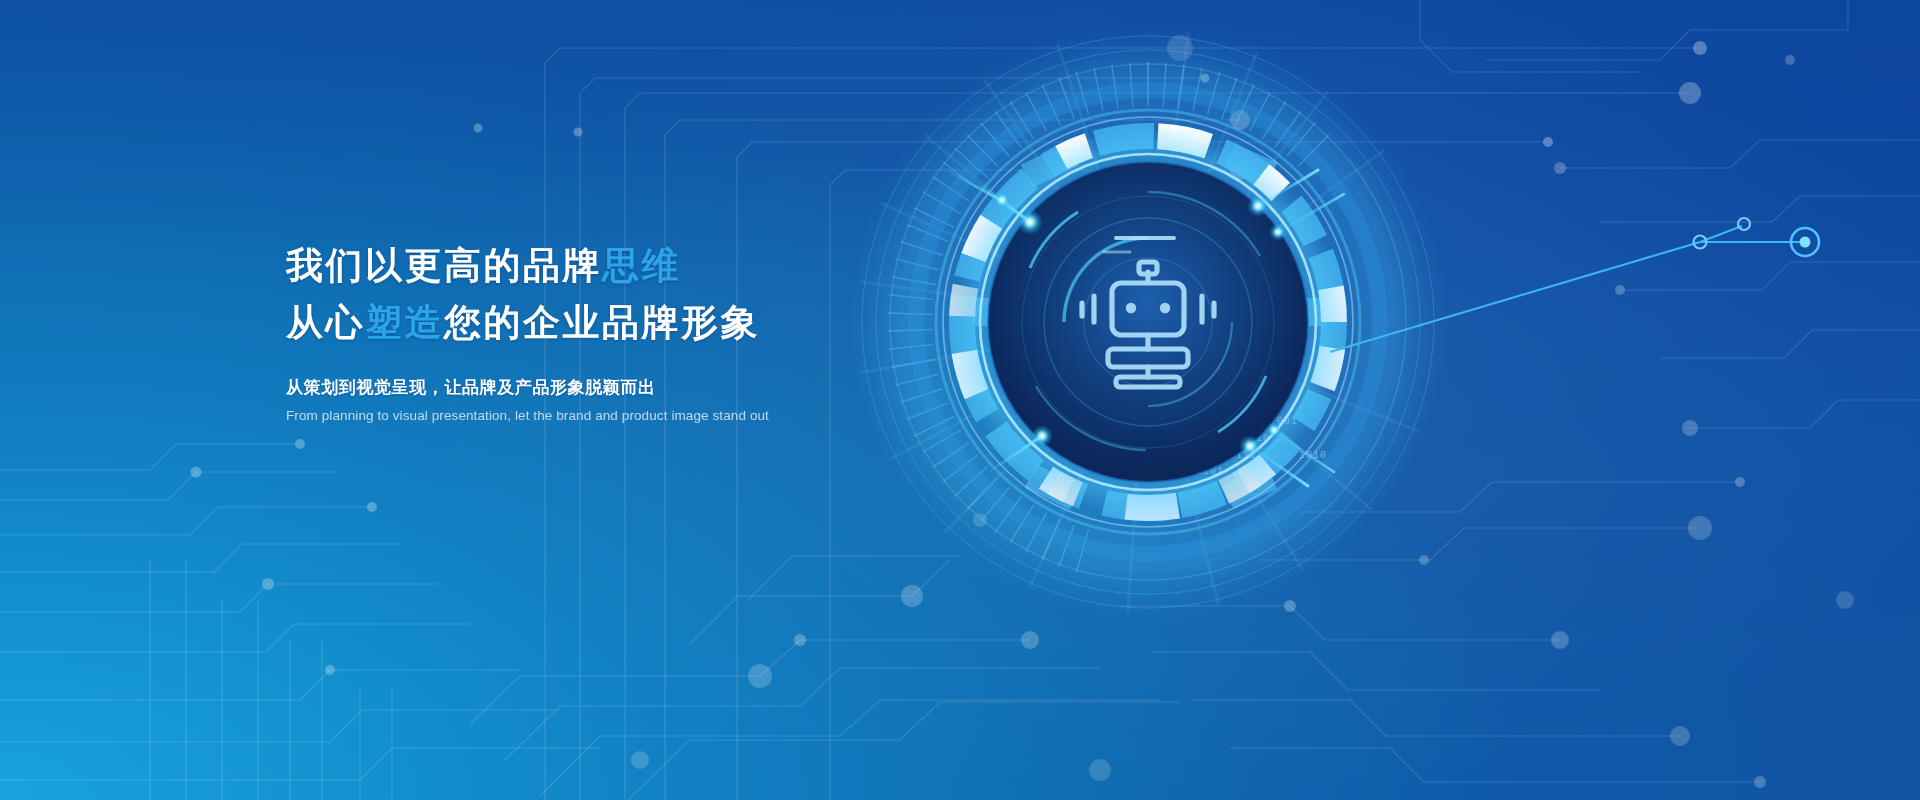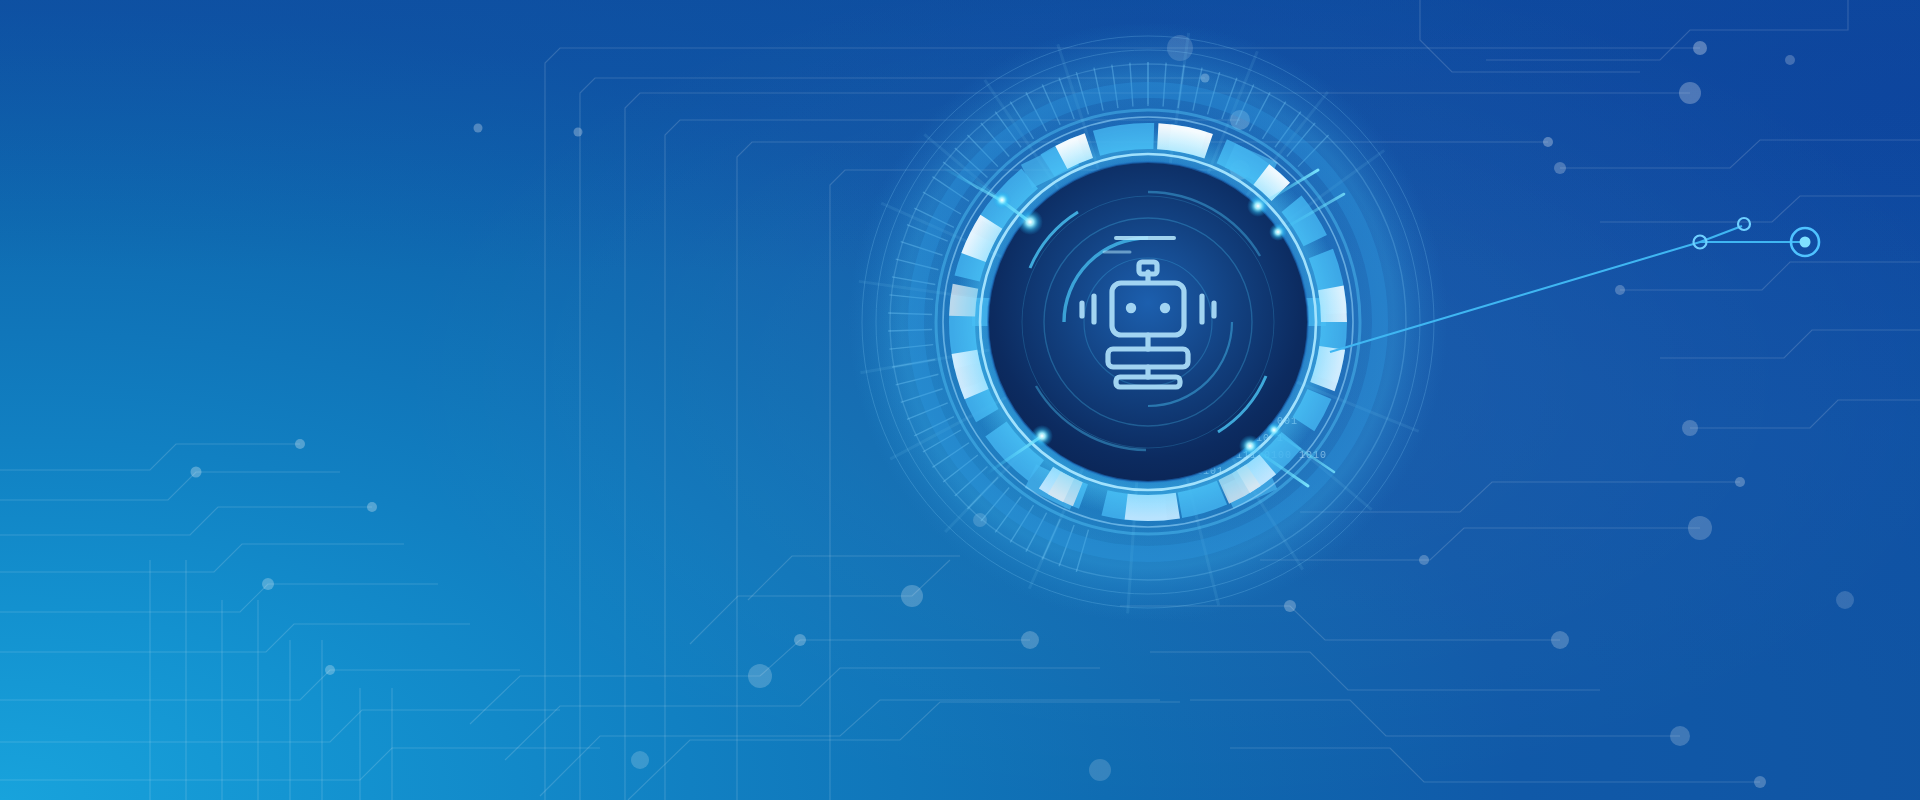--- a/index.html
+++ b/index.html
@@ -412,14 +412,22 @@
       <path d="M1148 367 v10"></path>
       <rect x="1116" y="377" width="64" height="10" rx="4"></rect>
 
       <path d="M1094 296 v26"></path>
       <path d="M1082 303 v13"></path>
       <path d="M1202 296 v26"></path>
       <path d="M1214 303 v13"></path>
     </g>
   </svg>
 
+  <div class="copy">
+    <h1 class="headline"><span>我们以更高的品牌</span><span class="hl">思维</span></h1>
+
+    <h1 class="headline"><span>从心</span><span class="hl">塑造</span><span>您的企业品牌形象</span></h1>
+
+    <p class="sub-cn">从策划到视觉呈现，让品牌及产品形象脱颖而出</p>
+    <p class="sub-en">From planning to visual presentation, let the brand and product image stand out</p>
+  </div>
 
 </div>
 
 </body></html>

